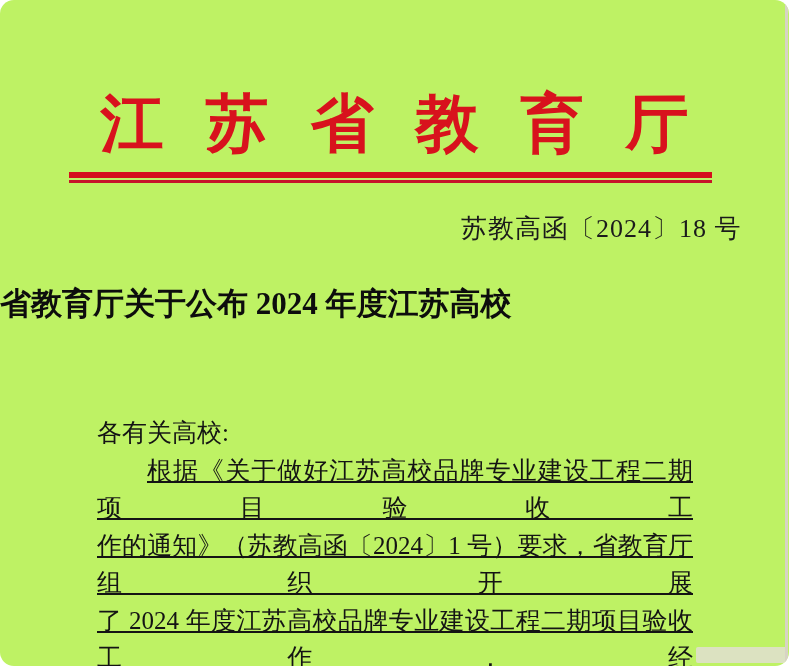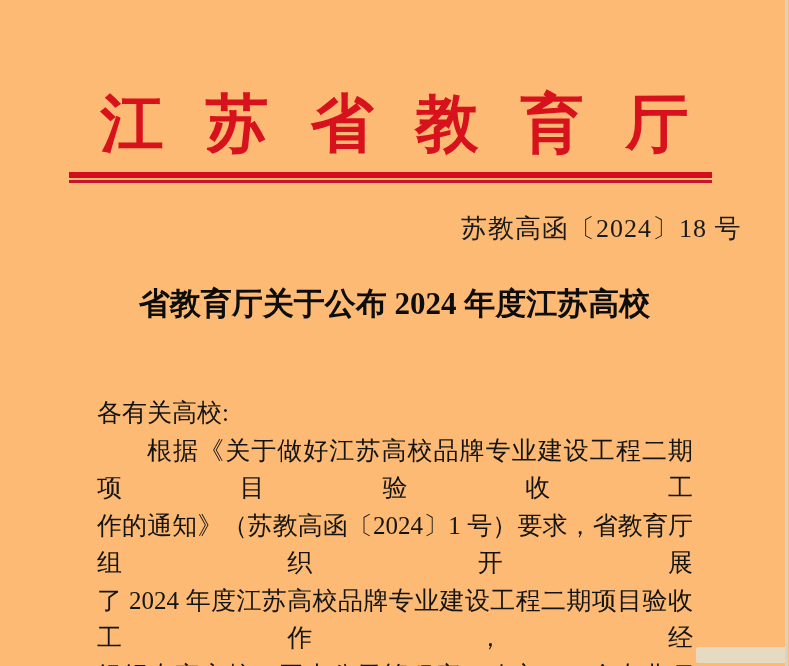--- a/index.html
+++ b/index.html
@@ -1,22 +1,23 @@
 <!DOCTYPE html>
 <html><head>
 <meta charset="utf-8">
 <style>
   html,body{margin:0;padding:0;background:#ffffff;}
   .page{
     position:relative;
     width:789px;height:666px;
-    background:#fdba74;
+    background:#bef264;
     overflow:hidden;
     font-family:"Liberation Serif","DejaVu Serif",serif;
     color:#161616;
+    border-radius:14px;
   }
   
   .issuer{
     position:absolute;top:90px;left:0;width:789px;
     box-sizing:border-box;padding-left:42px;
     text-align:center;
     color:#d8121d;
     font-weight:bold;
     font-size:63px;line-height:1.1;
     letter-spacing:42px;
@@ -29,36 +30,37 @@
   
   .doc-number{
     position:absolute;left:461px;top:212px;
     font-size:26px;line-height:34px;
     color:#1b1b1b;letter-spacing:1px;
     white-space:nowrap;
   }
   
   .title{
     position:absolute;top:282px;left:0;width:789px;
-    text-align:center;
+    text-align:left;
     font-weight:bold;
     font-size:31px;line-height:43px;
     color:#0d0d0d;
   }
   
   .body{
     position:absolute;left:97px;top:394px;width:596px;
     font-size:25px;line-height:37.5px;
     color:#141414;
   }
-  .line{white-space:nowrap;}
+  .line{white-space:nowrap;margin-top:20px;}
   .fill{
     white-space:normal;
     text-align:justify;
     text-align-last:justify;
+    text-decoration:underline;
   }
   .indent{text-indent:2em;}
   
   .watermark{
     position:absolute;left:696px;top:647px;width:91px;height:16px;
     background:#e2dfd1;opacity:.85;border-radius:2px;
   }
   
   .right-border{
     position:absolute;right:1px;top:0;width:3px;height:666px;

